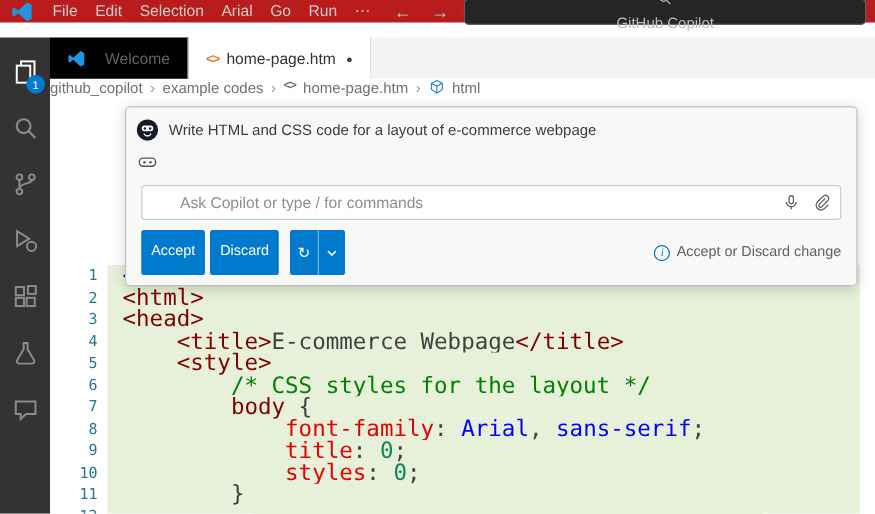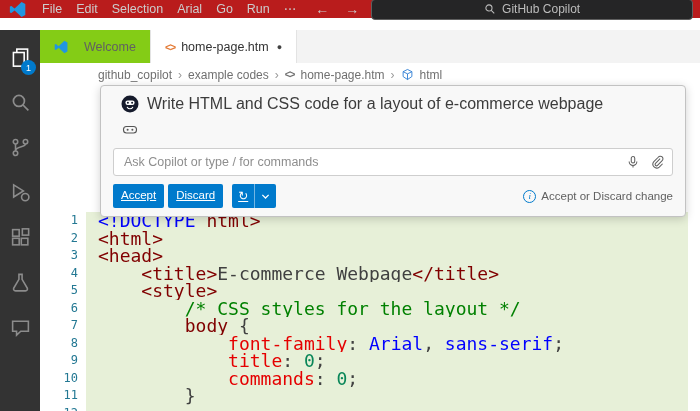--- a/index.html
+++ b/index.html
@@ -9,68 +9,68 @@
 
   
   .title-bar { position:absolute; top:0; left:0; right:0; height:18px;
     background:#b91c1c; display:flex; align-items:center; color:#cccccc; font-size:12.5px; }
   .logo { width:17px; height:17px; margin:0 9px 0 9px; display:flex; }
   .menus { display:flex; }
   .menu-item { padding:0 7px; line-height:30px; cursor:default; }
   .nav-arrows { margin-left:auto; display:flex; gap:16px; font-size:14px; padding:0 12px; }
   .search-box { width:322px; height:21px; margin-right:7px; background:#252526;
     border:1px solid #5f5f5f; border-radius:4px; display:flex; align-items:center;
-    justify-content:center; gap:6px; color:#bcbcbc; font-size:12px; }
+    justify-content:center; gap:6px; color:#bcbcbc; font-size:12px;flex-direction:column; }
   .search-ico { display:flex; }
 
   
   .activity-bar { position:absolute; top:30px; left:0; bottom:0; width:40px;
     background:#333333; display:flex; flex-direction:column; align-items:center; padding-top:5px; }
   .activity-item { width:40px; height:45px; display:flex; align-items:center;
     justify-content:center; color:#8c8c8c; position:relative; }
   .activity-item.active { color:#ffffff; }
   .badge { position:absolute; right:4px; bottom:5px; background:var(--accent);
     color:#fff; font-size:9px; width:15px; height:15px; border-radius:50%;
     display:flex; align-items:center; justify-content:center; }
 
   
   .main { position:absolute; left:40px; top:30px; right:0; bottom:0; background:#fff; }
   .tab-bar { height:33px; background:#f3f3f3; display:flex; }
   .tab { display:flex; align-items:center; gap:6px; padding:0 14px; font-size:12.5px;
     color:#616161; border-right:1px solid #e3e3e3; cursor:default; }
-  .tab.inactive { background:#84cc16;gap:16px; }
+  .tab.inactive { background:#000000;gap:16px; }
   .tab.active { background:#ffffff; color:#333; }
   .tab-ico { display:flex; }
   .code-ico { color:var(--orange); font-weight:bold; font-size:10.5px; letter-spacing:-1px; }
   .dot { font-size:9px; color:#424242; margin-left:2px; }
 
-  .breadcrumbs { height:23px; display:flex; align-items:center; font-size:12px;
-    color:#707070; padding-left:58px; gap:6px; background:#fff; }
+  .breadcrumbs { height:23px; display:flex; align-items:flex-start; font-size:12px;
+    color:#707070; gap:6px; background:#fff; }
   .crumb { cursor:default; }
   .sep { color:#9a9a9a; }
   .crumb-ico { color:#717171; font-weight:bold; font-size:10px; letter-spacing:-1px; }
   .crumb-ico-svg { display:flex; }
 
   
   .chat-widget { position:absolute; left:60px; top:55px; width:586px; z-index:5;
     background:#f8f8f8; border:1px solid #c2c2c2; border-radius:4px;
     box-shadow:0 2px 10px rgba(0,0,0,.18); padding:5px 0 6px; }
-  .chat-row { display:flex; align-items:center; gap:8px; padding:4px 20px;
-    font-size:16px; color:#3c3c3c; white-space:nowrap; overflow:hidden; }
+  .chat-row { display:flex; align-items:center; gap:8px; padding:4px 8px;
+    font-size:12px; color:#3c3c3c; white-space:nowrap; overflow:hidden; }
   .copilot-logo, .copilot-face { display:flex; flex:none; }
   .chat-input-wrap { margin:5px 12px 6px; height:28px; background:#fff;
     border:1px solid #cecece; border-radius:3px; display:flex; align-items:center; padding:0 8px; }
   .chat-input { flex:1; border:none; outline:none; background:transparent;
-    font-family:"Liberation Sans", sans-serif; font-size:12.5px; color:#333; }
+    font-family:"Liberation Sans", sans-serif; font-size:12.5px; color:#333;margin-left:20px; }
   .chat-input::placeholder { color:#8e8e8e; }
   .in-ico { display:flex; color:#5f5f5f; margin-left:10px; cursor:pointer; }
   .chat-actions { display:flex; align-items:center; gap:4px; padding:2px 12px 2px; }
   .btn { background:var(--accent); color:#fff; border:none; border-radius:2px;
     font-family:"Liberation Sans", sans-serif; font-size:11.5px; padding:3px 8px;
-    height:24px; cursor:pointer; line-height:1;text-decoration:underline; }
+    height:36px; cursor:pointer; line-height:1; }
   .split { display:flex; margin-left:5px; }
   .split .seg { padding:2px 6px; border-radius:0; display:flex; align-items:center; }
   .split .seg:first-child { border-radius:2px 0 0 2px; border-right:1px solid rgba(255,255,255,.45); font-size:12px; }
   .split .seg:last-child { border-radius:0 2px 2px 0; }
   .hint { margin-left:auto; display:flex; align-items:center; gap:5px;
     font-size:11.5px; color:#616161; }
   .info-icon { width:13px; height:13px; border-radius:50%; border:1px solid var(--accent);
     color:var(--accent); font-size:9px; font-style:italic;
     font-family:"Liberation Serif", serif; display:flex; align-items:center; justify-content:center; }
 
@@ -296,21 +296,21 @@
           <div class="code-line">
             <div class="gutter-num">8</div>
             <div class="line-content"><span class="tok-text">            </span><span class="tok-prop">font-family</span><span class="tok-text">: </span><span class="tok-val">Arial</span><span class="tok-text">, </span><span class="tok-val">sans-serif</span><span class="tok-text">;</span></div>
           </div>
           <div class="code-line">
             <div class="gutter-num">9</div>
             <div class="line-content"><span class="tok-text">            </span><span class="tok-prop">title</span><span class="tok-text">: </span><span class="tok-num">0</span><span class="tok-text">;</span></div>
           </div>
           <div class="code-line">
             <div class="gutter-num">10</div>
-            <div class="line-content"><span class="tok-text">            </span><span class="tok-prop">commands</span><span class="tok-text">: </span><span class="tok-num">0</span><span class="tok-text">;</span></div>
+            <div class="line-content"><span class="tok-text">            </span><span class="tok-prop">styles</span><span class="tok-text">: </span><span class="tok-num">0</span><span class="tok-text">;</span></div>
           </div>
           <div class="code-line">
             <div class="gutter-num">11</div>
             <div class="line-content"><span class="tok-text">        </span><span class="tok-text">}</span></div>
           </div>
           <div class="code-line">
             <div class="gutter-num">12</div>
             <div class="line-content"></div>
           </div>
         </div>

